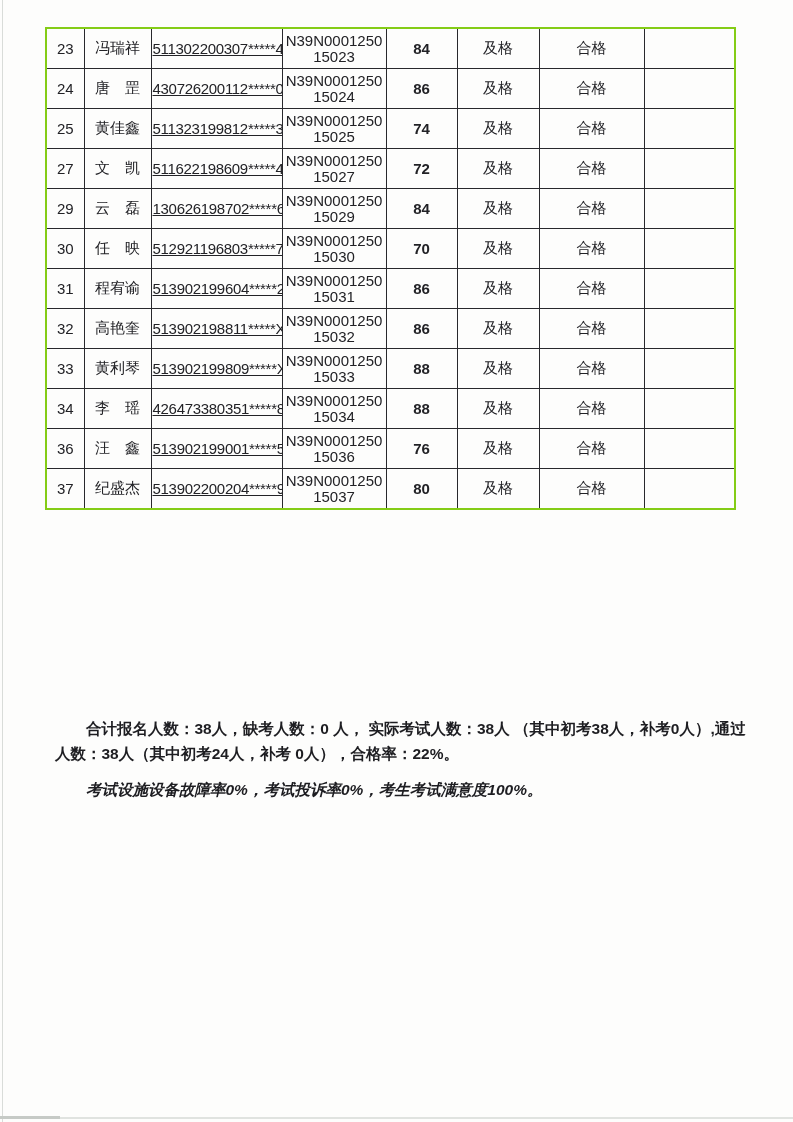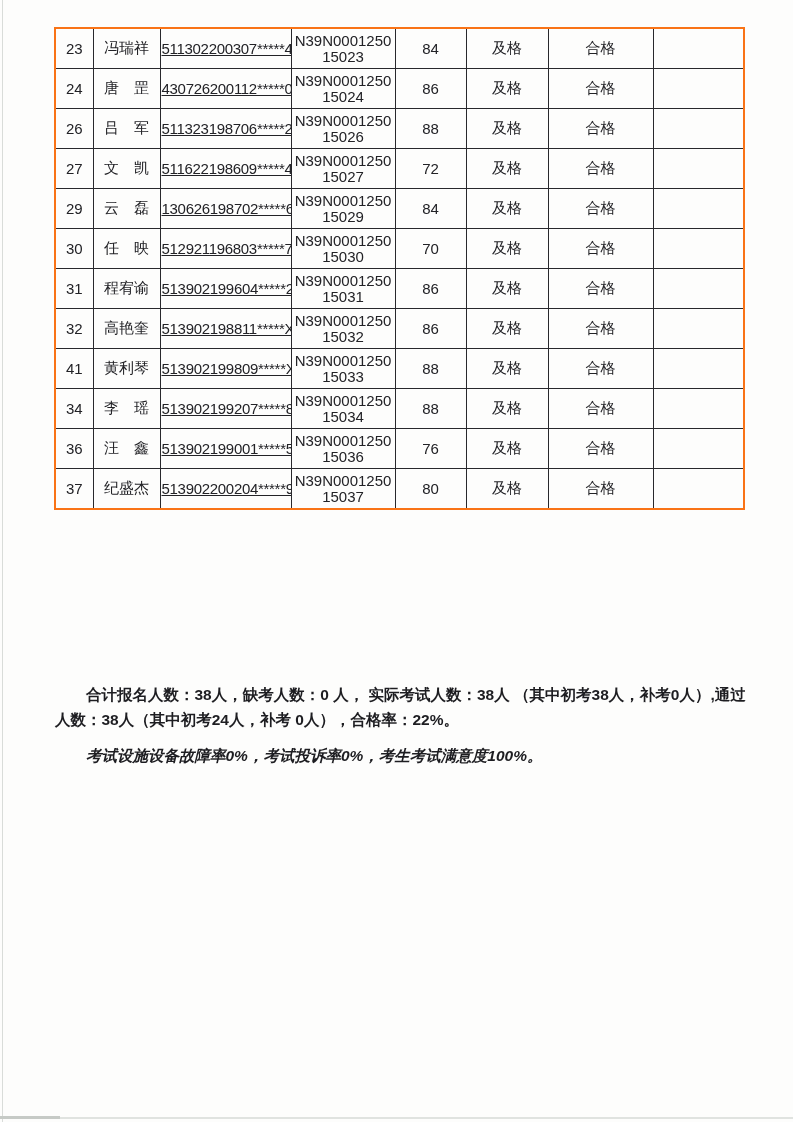--- a/index.html
+++ b/index.html
@@ -30,26 +30,26 @@
     background: #e0e3e0;
   }
   .edge-corner {
     position: absolute;
     left: 0; bottom: 3px;
     width: 60px; height: 3px;
     background: #c6cac6;
   }
   table.results {
     position: absolute;
-    left: 54px;
+    left: 45px;
     top: 27px;
     width: 689px;
     border-collapse: collapse;
     table-layout: fixed;
-    border: 2px solid #f97316;
+    border: 2px solid #84cc16;
   }
   table.results td {
     border: 1px solid #28282c;
     text-align: center;
     vertical-align: middle;
     height: 39px;
     padding: 0 1px;
     font-size: 15px;
     color: #222226;
     overflow: hidden;
@@ -61,25 +61,26 @@
     text-decoration: underline;
   }
   td.cell-ticket {
     font-size: 14px;
     line-height: 16px;
     white-space: normal;
     margin-left: 7px;
   }
   td.cell-score {
     font-size: 14px;
+    font-weight: bold;
   }
   .footer-block {
     position: absolute;
     left: 55px;
-    top: 682px;
+    top: 716px;
     width: 692px;
   }
   .footer-block p {
     margin: 0;
     font-size: 15.5px;
     font-weight: bold;
     line-height: 25px;
     color: #1d1d21;
     text-indent: 2em;
   }
@@ -121,25 +122,25 @@
       <td class="cell-no">24</td>
       <td class="cell-name">唐　罡</td>
       <td class="cell-id">430726200112*****0</td>
       <td class="cell-ticket"><span>N39N0001250</span><br><span>15024</span></td>
       <td class="cell-score">86</td>
       <td class="cell-pass">及格</td>
       <td class="cell-qualify">合格</td>
       <td class="cell-remark"></td>
     </tr>
         <tr>
-      <td class="cell-no">26</td>
-      <td class="cell-name">吕　军</td>
-      <td class="cell-id">511323198706*****2</td>
-      <td class="cell-ticket"><span>N39N0001250</span><br><span>15026</span></td>
-      <td class="cell-score">88</td>
+      <td class="cell-no">25</td>
+      <td class="cell-name">黄佳鑫</td>
+      <td class="cell-id">511323199812*****3</td>
+      <td class="cell-ticket"><span>N39N0001250</span><br><span>15025</span></td>
+      <td class="cell-score">74</td>
       <td class="cell-pass">及格</td>
       <td class="cell-qualify">合格</td>
       <td class="cell-remark"></td>
     </tr>
         <tr>
       <td class="cell-no">27</td>
       <td class="cell-name">文　凯</td>
       <td class="cell-id">511622198609*****4</td>
       <td class="cell-ticket"><span>N39N0001250</span><br><span>15027</span></td>
       <td class="cell-score">72</td>
@@ -181,33 +182,33 @@
       <td class="cell-no">32</td>
       <td class="cell-name">高艳奎</td>
       <td class="cell-id">513902198811*****X</td>
       <td class="cell-ticket"><span>N39N0001250</span><br><span>15032</span></td>
       <td class="cell-score">86</td>
       <td class="cell-pass">及格</td>
       <td class="cell-qualify">合格</td>
       <td class="cell-remark"></td>
     </tr>
         <tr>
-      <td class="cell-no">41</td>
+      <td class="cell-no">33</td>
       <td class="cell-name">黄利琴</td>
       <td class="cell-id">513902199809*****X</td>
       <td class="cell-ticket"><span>N39N0001250</span><br><span>15033</span></td>
       <td class="cell-score">88</td>
       <td class="cell-pass">及格</td>
       <td class="cell-qualify">合格</td>
       <td class="cell-remark"></td>
     </tr>
         <tr>
       <td class="cell-no">34</td>
       <td class="cell-name">李　瑶</td>
-      <td class="cell-id">513902199207*****8</td>
+      <td class="cell-id">426473380351*****8</td>
       <td class="cell-ticket"><span>N39N0001250</span><br><span>15034</span></td>
       <td class="cell-score">88</td>
       <td class="cell-pass">及格</td>
       <td class="cell-qualify">合格</td>
       <td class="cell-remark"></td>
     </tr>
         <tr>
       <td class="cell-no">36</td>
       <td class="cell-name">汪　鑫</td>
       <td class="cell-id">513902199001*****5</td>

